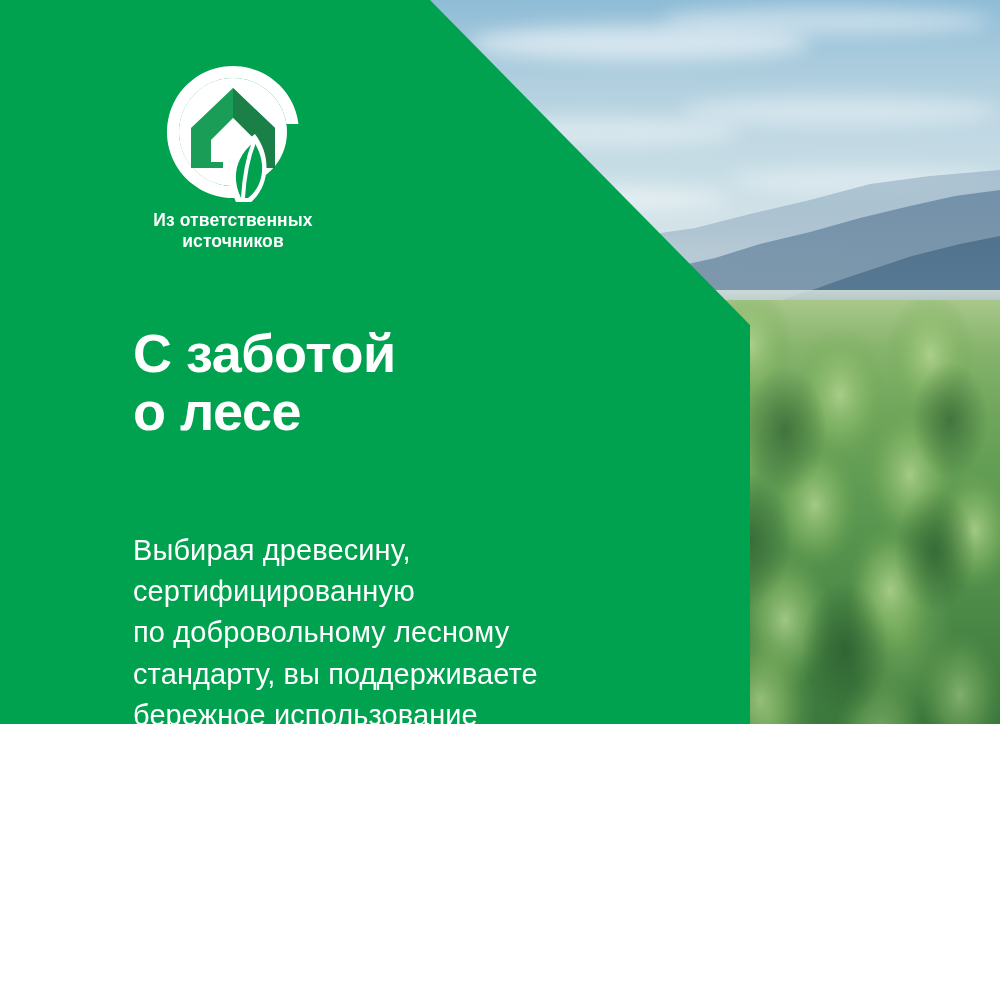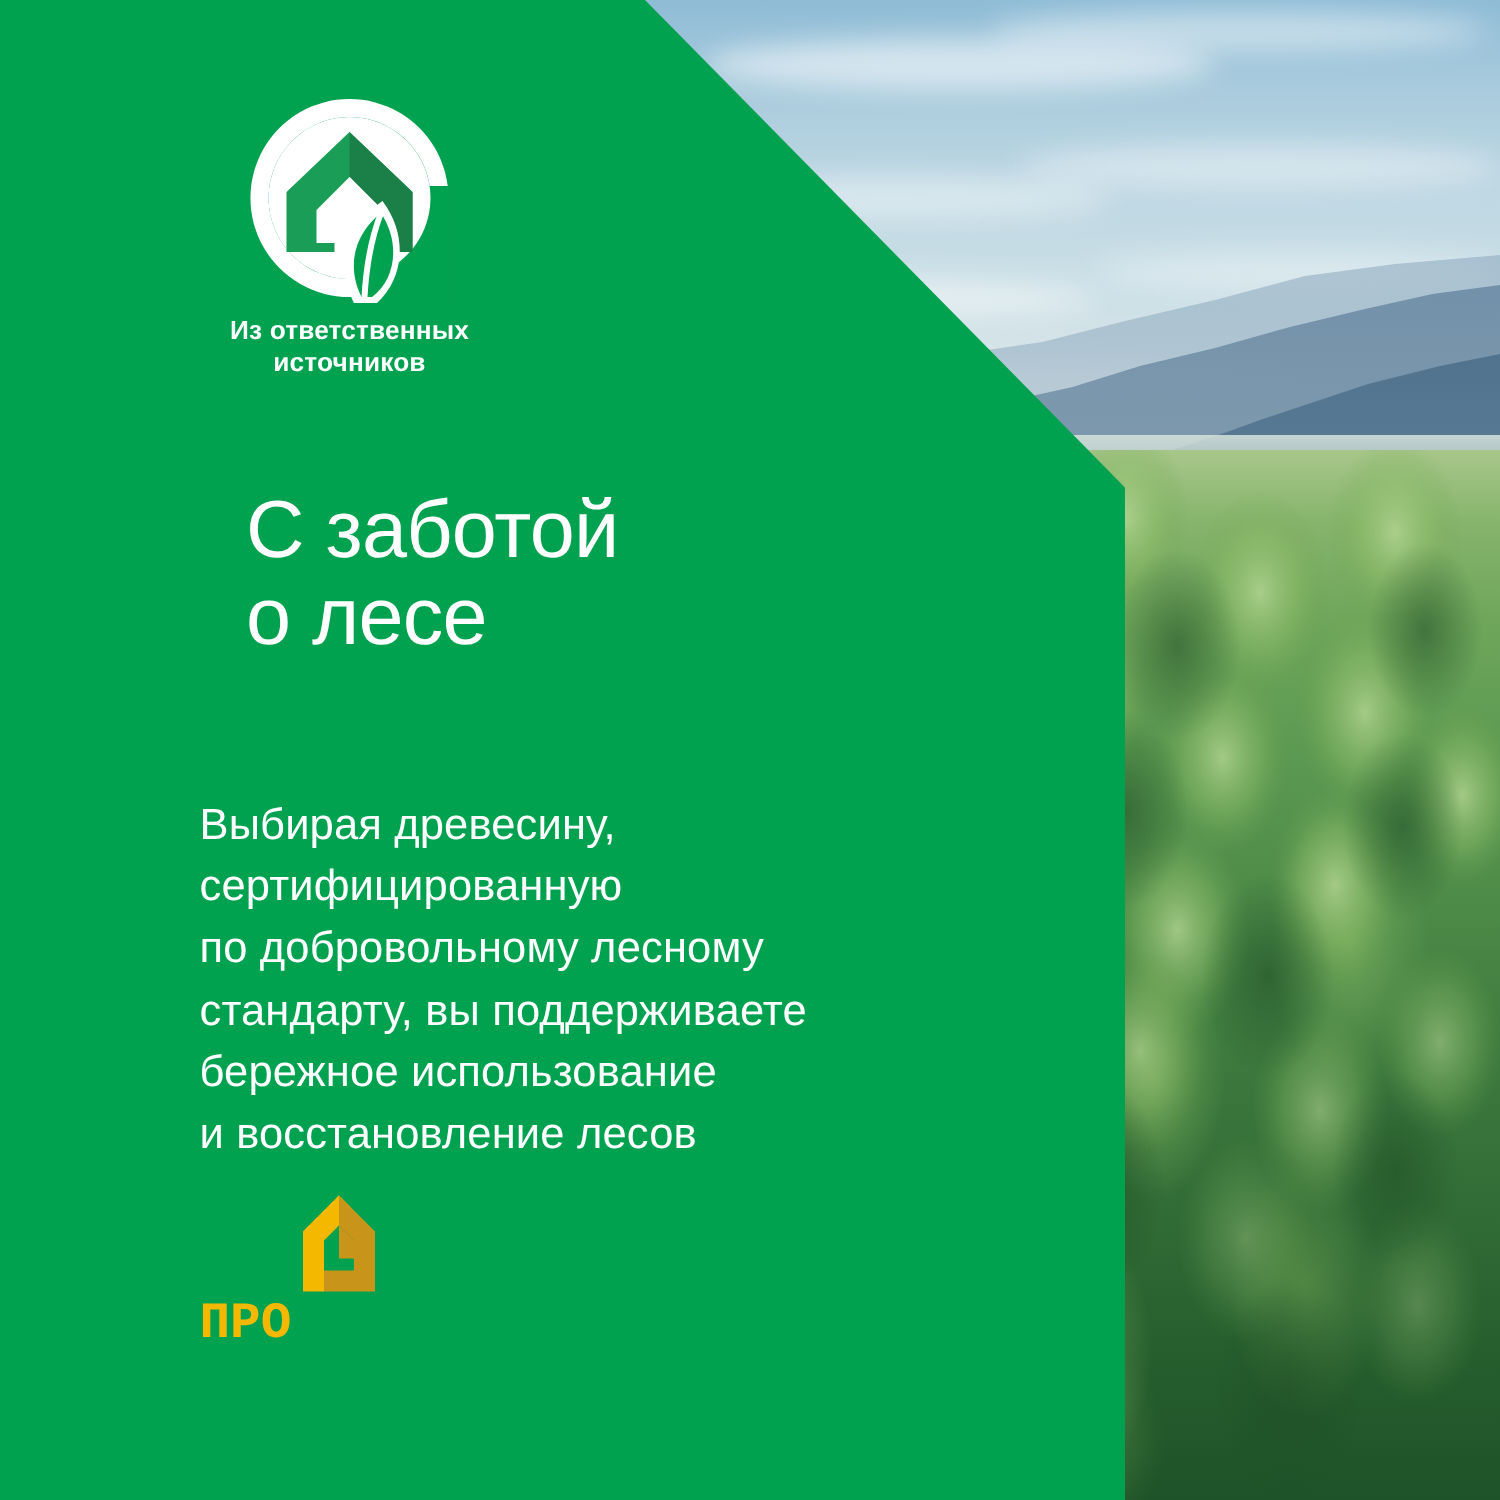--- a/index.html
+++ b/index.html
@@ -7,21 +7,21 @@
     padding: 0;
     background: #ffffff;
   }
   body {
     font-family: "Liberation Sans", "DejaVu Sans", sans-serif;
   }
 
   #poster {
     position: relative;
     width: 1000px;
-    height: 1000px;
+    height: 724px;
     overflow: hidden;
     background: #0369a1;
   }
 
   
   .photo-layer {
     position: absolute;
     inset: 0;
     z-index: 1;
   }
@@ -154,26 +154,25 @@
     letter-spacing: .1px;
     white-space: pre-line;
   }
 
   
   .headline {
     position: absolute;
     left: 133px;
     top: 325px;
     color: #ffffff;
-    font-weight: normal;
+    font-weight: bold;
     font-size: 54px;
     line-height: 1.07;
     letter-spacing: -0.5px;
     white-space: pre-line;
-    margin-left: 31px;
   }
 
   
   .body-text {
     position: absolute;
     left: 133px;
     top: 530px;
     color: #ffffff;
     font-size: 29px;
     line-height: 1.42;

